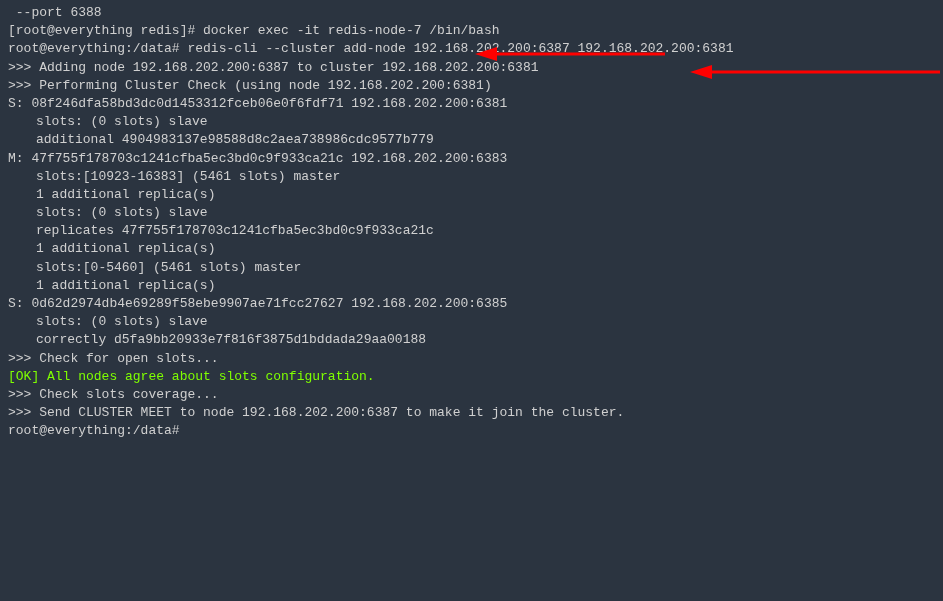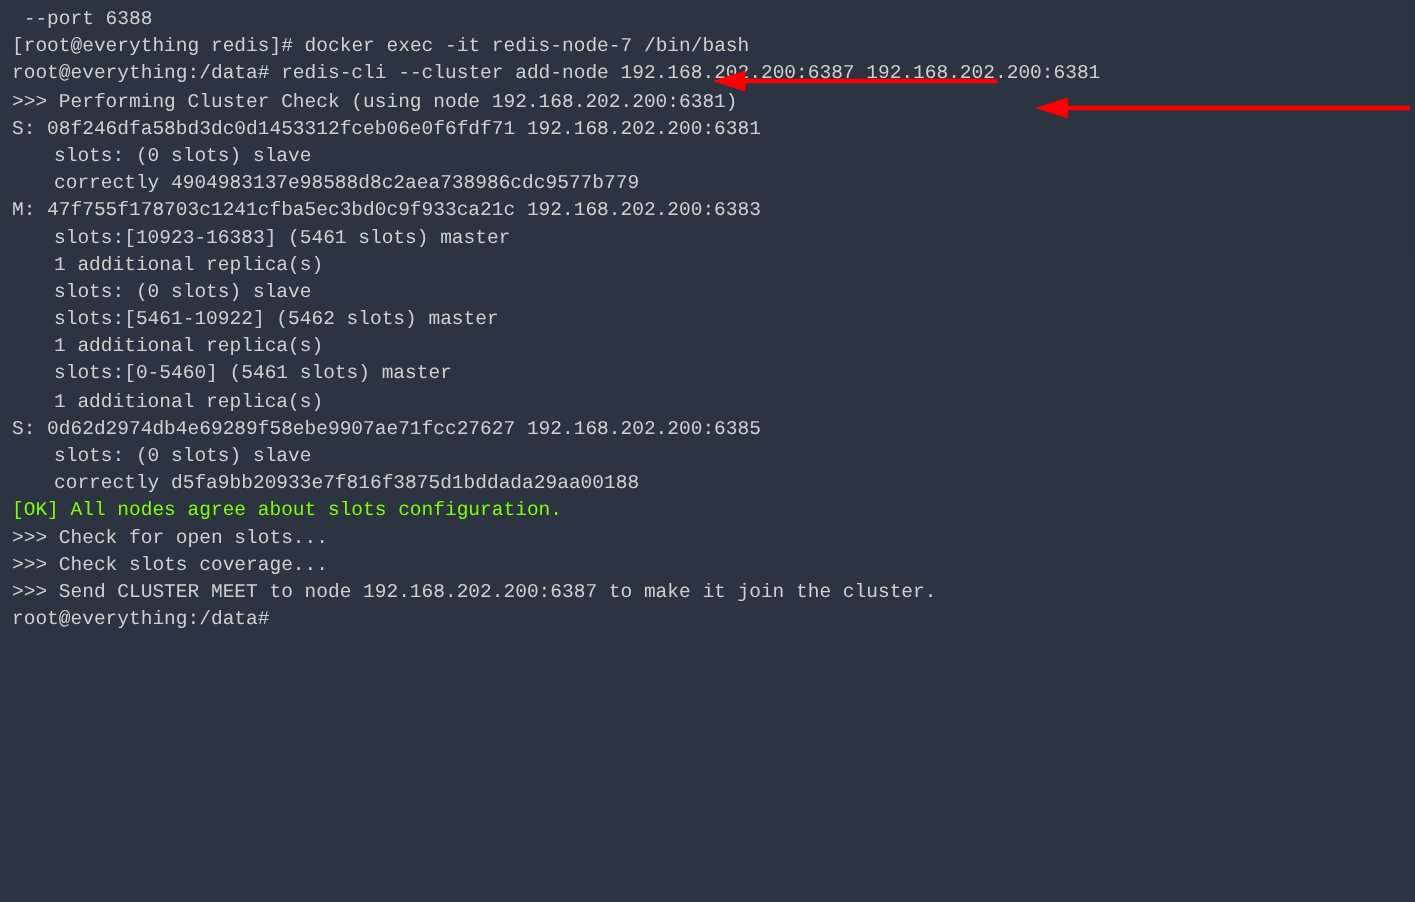--- a/index.html
+++ b/index.html
@@ -37,37 +37,38 @@
       display: block;
     }
   </style>
 </head>
 <body>
 
 <div>
   <div class="line"> --port 6388</div>
   <div class="line"><span>[root@everything redis]# </span><span>docker exec -it redis-node-7 /bin/bash</span></div>
   <div class="line"><span>root@everything:/data# </span><span>redis-cli --cluster add-node 192.168.202.200:6387 192.168.202.200:6381</span></div>
+  <div class="line">&gt;&gt;&gt; Adding node 192.168.202.200:6387 to cluster 192.168.202.200:6381</div>
   <div class="line">&gt;&gt;&gt; Performing Cluster Check (using node 192.168.202.200:6381)</div>
   <div class="line">S: 08f246dfa58bd3dc0d1453312fceb06e0f6fdf71 192.168.202.200:6381</div>
   <div class="line indent">slots: (0 slots) slave</div>
-  <div class="line indent">correctly 4904983137e98588d8c2aea738986cdc9577b779</div>
+  <div class="line indent">additional 4904983137e98588d8c2aea738986cdc9577b779</div>
   <div class="line">M: 47f755f178703c1241cfba5ec3bd0c9f933ca21c 192.168.202.200:6383</div>
   <div class="line indent">slots:[10923-16383] (5461 slots) master</div>
   <div class="line indent">1 additional replica(s)</div>
   <div class="line indent">slots: (0 slots) slave</div>
-  <div class="line indent">slots:[5461-10922] (5462 slots) master</div>
+  <div class="line indent">replicates 47f755f178703c1241cfba5ec3bd0c9f933ca21c</div>
   <div class="line indent">1 additional replica(s)</div>
   <div class="line indent">slots:[0-5460] (5461 slots) master</div>
   <div class="line indent">1 additional replica(s)</div>
   <div class="line">S: 0d62d2974db4e69289f58ebe9907ae71fcc27627 192.168.202.200:6385</div>
   <div class="line indent">slots: (0 slots) slave</div>
   <div class="line indent">correctly d5fa9bb20933e7f816f3875d1bddada29aa00188</div>
+  <div class="line">&gt;&gt;&gt; Check for open slots...</div>
   <div class="line green">[OK] All nodes agree about slots configuration.</div>
-  <div class="line">&gt;&gt;&gt; Check for open slots...</div>
   <div class="line">&gt;&gt;&gt; Check slots coverage...</div>
   <div class="line">&gt;&gt;&gt; Send CLUSTER MEET to node 192.168.202.200:6387 to make it join the cluster.</div>
   <div class="line">root@everything:/data#</div>
 </div>
 
 <div class="arrow" style="left:475px; top:44px;">
   <svg width="190" height="20" viewBox="0 0 190 20">
     <line x1="20" y1="10" x2="190" y2="10" stroke="#ff0000" stroke-width="3"></line>
     <polygon points="0,10 22,3 22,17" fill="#ff0000"></polygon>
   </svg>

